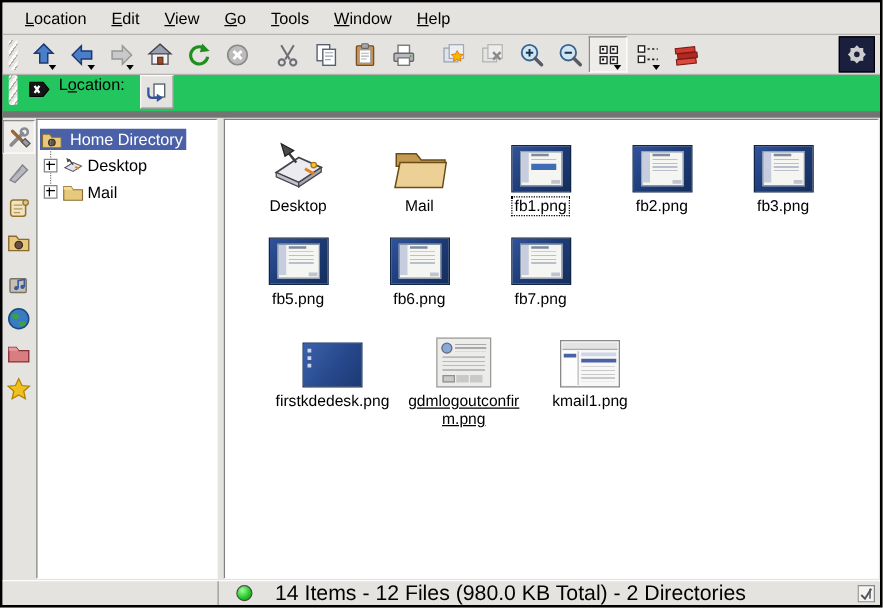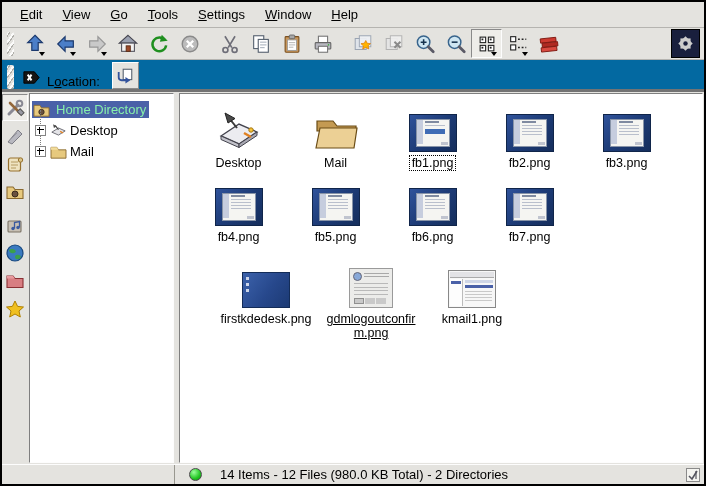--- a/index.html
+++ b/index.html
@@ -21,22 +21,22 @@
     position:relative;border:1px solid transparent;flex:0 0 auto;}
   .tbtn svg{width:22px;height:22px;}
   .tbtn.pressed{border-color:#8a8a8a #fdfdfd #fdfdfd #8a8a8a;background:#eeede9;}
   .dd{position:absolute;bottom:1px;right:4px;width:0;height:0;
     border-left:3px solid transparent;border-right:3px solid transparent;border-top:4px solid #000;}
   .tsp{width:9px;flex:0 0 9px;}
   .throbber{margin-left:auto;margin-right:1px;width:27px;height:27px;background:#191f3d;
     border:1px solid #000;display:flex;align-items:center;justify-content:center;}
 
   
-  .locbar{height:29px;flex:0 0 29px;display:flex;align-items:flex-end;background:#0369a1;
-    border-bottom:3px solid #737373;padding:0 5px 0 3px;}
+  .locbar{height:29px;flex:0 0 29px;display:flex;align-items:flex-start;background:#22c55e;
+    border-bottom:5px solid #737373;padding:0 5px 0 3px;}
   .clearbtn{width:25px;height:23px;display:flex;align-items:center;justify-content:center;}
   .loclabel{font-size:13px;margin:0 7px 0 3px;}
   .combo{flex:1;height:23px;background:#fff;border:1px solid #7f7f7f;
     box-shadow:inset 1px 1px 0 #b9b9b9;display:flex;align-items:center;}
   .combo .ficon{margin:0 4px 0 3px;flex:0 0 auto;}
   .combo input{flex:1;border:none;outline:none;background:transparent;
     font-family:"Liberation Sans",sans-serif;font-size:13px;padding:0;}
   .arrowbtn{width:17px;height:100%;display:flex;flex-direction:column;align-items:center;
     justify-content:center;gap:2px;border-left:1px solid #d5d5d5;}
   .arrowbtn .tri{width:0;height:0;border-left:4px solid transparent;border-right:4px solid transparent;
@@ -53,21 +53,21 @@
     border:1px solid transparent;}
   .sbtn svg{width:20px;height:20px;}
   .sbtn.active{border-color:#8a8a8a #fdfdfd #fdfdfd #8a8a8a;background:#eeede9;}
   .sgap{height:4px;flex:0 0 4px;}
 
   .treepanel{width:139px;flex:0 0 139px;background:#fff;margin:1px 0 1px 1px;
     border:1px solid;border-color:#7f7f7f #fdfdfd #fdfdfd #7f7f7f;
     padding:5px 2px 2px 2px;overflow:hidden;}
   .trow{display:flex;align-items:center;height:21px;font-size:13px;position:relative;}
   .trow .selbox{display:flex;align-items:center;padding:1px 3px 1px 1px;gap:3px;}
-  .trow.selected .selbox{background:#4a61a8;color:#86efac;}
+  .trow.selected .selbox{background:#4a61a8;color:#ffffff;}
   .trow.child{padding-left:3px;}
   .trow.child::before{content:"";position:absolute;left:8px;top:-10px;height:20px;
     border-left:1px dotted #7c7c7c;}
   .expander{width:9px;height:9px;flex:0 0 9px;border:1px solid #848484;background:#fff;
     position:relative;margin-right:4px;z-index:1;}
   .expander::before{content:"";position:absolute;left:1px;right:1px;top:3px;height:1px;background:#000;}
   .expander::after{content:"";position:absolute;top:1px;bottom:1px;left:3px;width:1px;background:#000;}
   .ticon{width:17px;height:15px;flex:0 0 17px;margin-right:3px;}
 
   .splitter{width:5px;flex:0 0 5px;}
@@ -128,38 +128,38 @@
   .t-km2 .tb{position:absolute;left:1px;top:1px;right:1px;height:4px;background:#e0e0e4;border-bottom:1px solid #aaa;}
   .t-km2 .tb2{position:absolute;left:1px;top:6px;right:1px;height:4px;background:#e8e8ec;border-bottom:1px solid #bbb;}
   .t-km2 .flds{position:absolute;left:3px;top:13px;right:3px;height:8px;
     background:repeating-linear-gradient(#b9b9c6 0 1px,transparent 1px 3px);}
   .t-km2 .body{position:absolute;left:3px;top:24px;right:3px;height:16px;
     background:repeating-linear-gradient(#cacaca 0 1px,transparent 1px 3.5px);}
   .t-km2 .btn{position:absolute;right:3px;bottom:2px;width:9px;height:3px;background:#ccc;border:1px solid #999;}
 
   
   .statusbar{height:19px;flex:0 0 19px;display:flex;align-items:center;background:#e4e3df;
-    border-top:1px solid #fdfdfd;font-size:13px;}
+    border-top:1px solid #fdfdfd;font-size:17px;}
   .status-left{width:172px;flex:0 0 172px;height:100%;border-right:1px solid #98978f;}
   .led{width:11px;height:11px;border-radius:50%;margin-left:14px;border:1px solid #4a4a4a;
     background:radial-gradient(circle at 35% 30%,#9aff9a,#22c522 60%,#118511);}
   .status-text{margin-left:18px;}
   .status-flag{margin-left:auto;margin-right:4px;display:flex;align-items:center;}
 </style>
 </head>
 <body>
 
 <div class="window">
 
   <div class="menubar">
+    <div class="mi"><u>L</u>ocation</div>
     <div class="mi"><u>E</u>dit</div>
     <div class="mi"><u>V</u>iew</div>
     <div class="mi"><u>G</u>o</div>
     <div class="mi"><u>T</u>ools</div>
-    <div class="mi"><u>S</u>ettings</div>
     <div class="mi"><u>W</u>indow</div>
     <div class="mi"><u>H</u>elp</div>
   </div>
 
   <div class="toolbar">
     <div class="handle"></div>
 
     <div class="tbtn">
       <svg viewBox="0 0 24 24">
         <polygon points="12,2.5 20,10.5 15.5,10.5 15.5,19 8.5,19 8.5,10.5 4,10.5" fill="#4b7ec8" stroke="#1c3a6e" stroke-width="1.3"></polygon>
@@ -484,32 +484,20 @@
         <div class="cell">
           <div class="iconbox">
             <span class="t-fb">
               <span class="scr"></span>
                 <span class="strip2"></span>
                 <span class="bar"></span>
               <span class="lines"></span>
                 <span class="okbtn"></span>
             </span>
           </div>
-          <div class="flabel">fb4.png</div>
-        </div>
-        <div class="cell">
-          <div class="iconbox">
-            <span class="t-fb">
-              <span class="scr"></span>
-                <span class="strip2"></span>
-                <span class="bar"></span>
-              <span class="lines"></span>
-                <span class="okbtn"></span>
-            </span>
-          </div>
           <div class="flabel">fb5.png</div>
         </div>
         <div class="cell">
           <div class="iconbox">
             <span class="t-fb">
               <span class="scr"></span>
                 <span class="strip2"></span>
                 <span class="bar"></span>
               <span class="lines"></span>
                 <span class="okbtn"></span>

